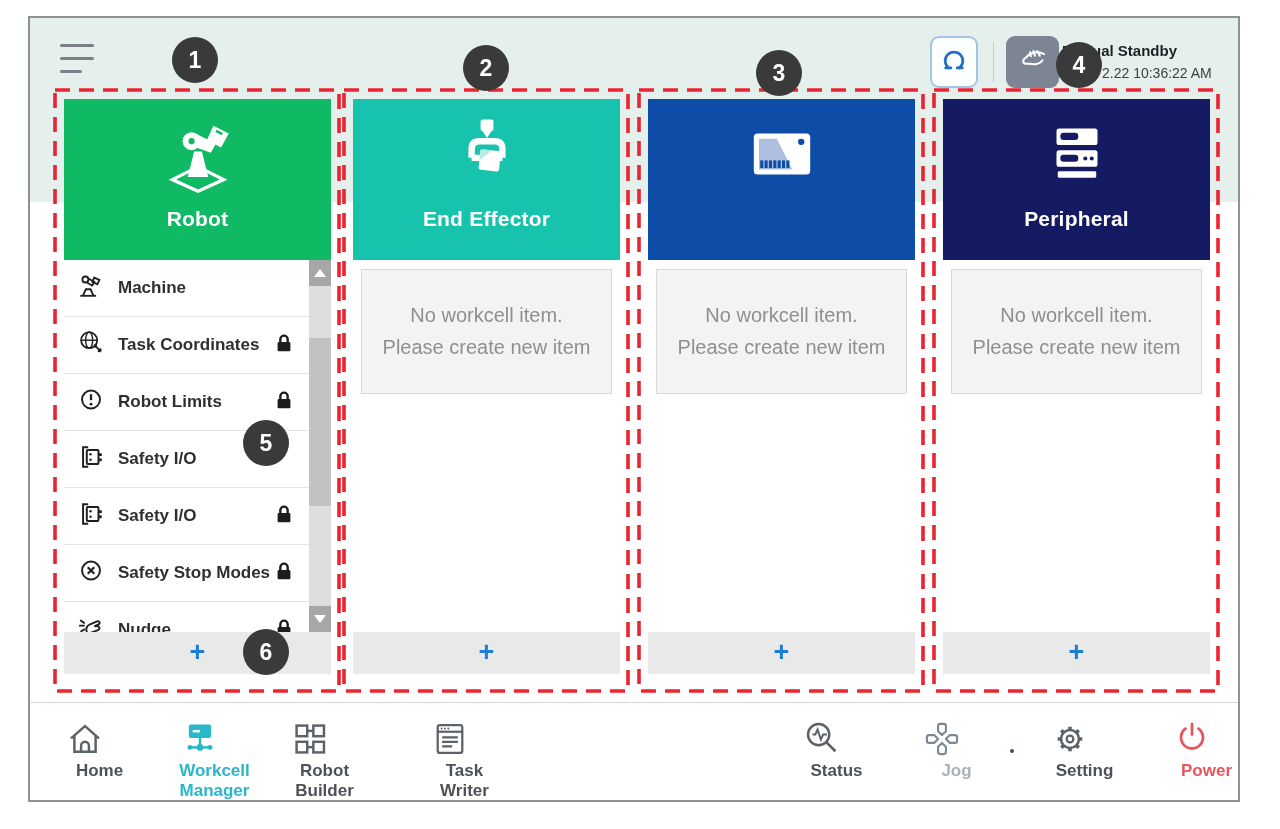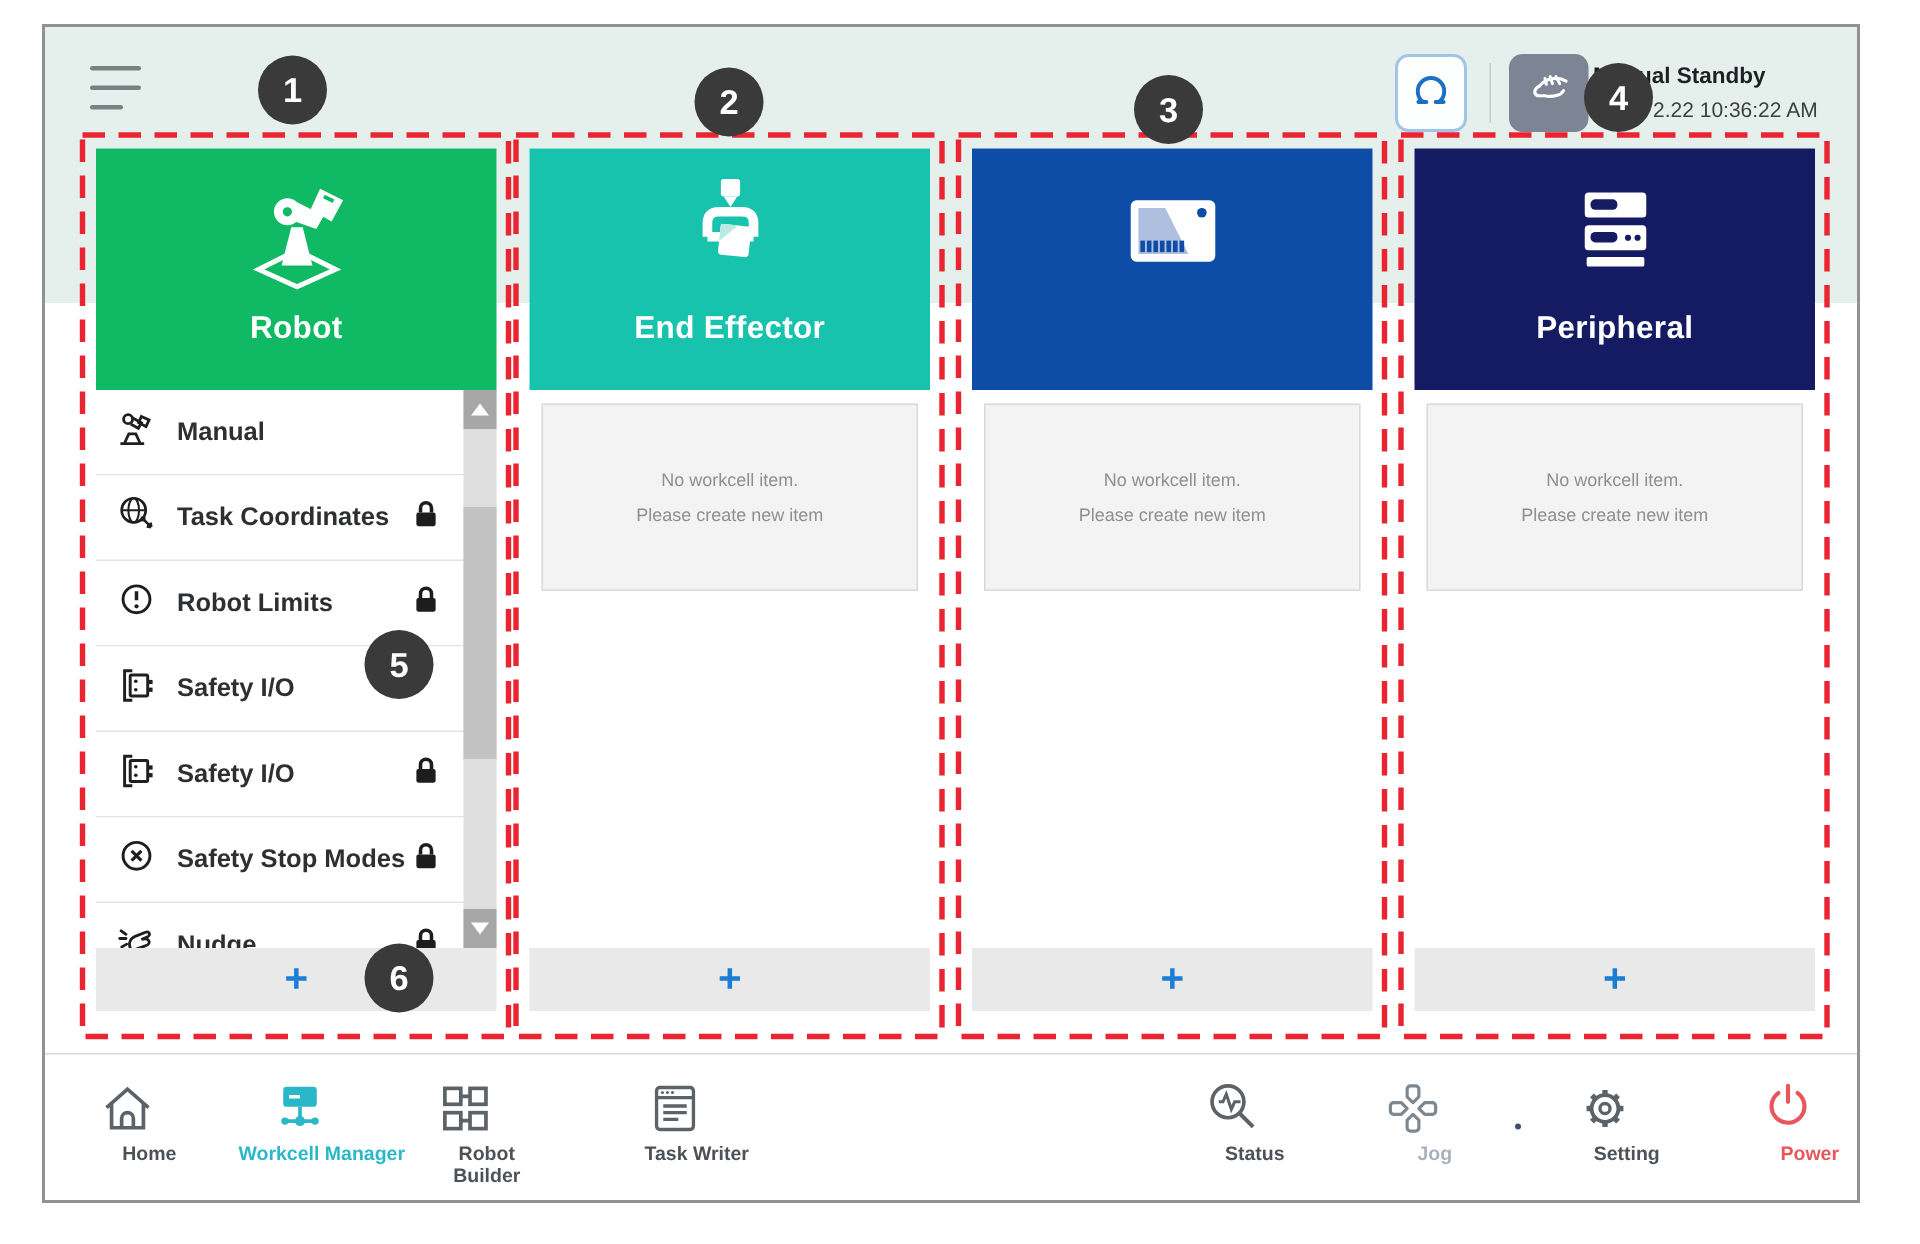--- a/index.html
+++ b/index.html
@@ -54,35 +54,35 @@
   .vs-btn .tri-up { position:absolute; left:5px; top:9px; width:0; height:0;
           border-left:6px solid transparent; border-right:6px solid transparent; border-bottom:8px solid #ffffff; }
   .vs-btn .tri-down { position:absolute; left:5px; top:9px; width:0; height:0;
           border-left:6px solid transparent; border-right:6px solid transparent; border-top:8px solid #ffffff; }
   .vs-thumb { position:absolute; left:0; top:78px; width:22px; height:168px; background:#c2c2c2; cursor:grab; }
 
   
   .empty-box { position:absolute; left:8px; right:8px; top:170px; height:125px; background:#f3f3f3;
                border:1px solid #d9d9d9; display:flex; flex-direction:column; align-items:center;
                justify-content:center; gap:9px; }
-  .empty-box div { font-size:12px; color:#8f8f8f; }
+  .empty-box div { font-size:20px; color:#8f8f8f; }
 
   
   .anno-svg { position:absolute; left:0; top:0; width:1212px; height:786px; pointer-events:none; z-index:40; }
   .badge { position:absolute; width:46px; height:46px; border-radius:50%; background:#3a3a3a; color:#fff;
            display:flex; align-items:center; justify-content:center; font-size:23px; font-weight:bold;
            z-index:50; }
   .badge-1 { left:142px; top:19px; } .badge-2 { left:433px; top:27px; } .badge-3 { left:726px; top:32px; }
   .badge-4 { left:1026px; top:24px; } .badge-5 { left:213px; top:402px; } .badge-6 { left:213px; top:611px; }
 
   
   .nav-sep { position:absolute; left:0; right:0; top:684px; height:1px; background:#d8d8d8; }
   .nav-item { position:absolute; top:700px; width:110px; text-align:center; cursor:pointer; }
   .nav-item .nicon { height:42px; display:flex; align-items:center; justify-content:center; }
-  .nav-item .nlabel { font-size:13px; font-weight:bold; color:#4c5257; margin-top:1px;padding-left:29px; }
+  .nav-item .nlabel { font-size:17px; font-weight:bold; color:#4c5257; margin-top:1px;padding-left:29px; }
   .nav-home { left:0px; } .nav-wm { left:95px; width:150px; } .nav-tb { left:225px; } .nav-tw { left:365px; }
   .nav-status { left:737px; } .nav-jog { left:857px; } .nav-setting { left:985px; } .nav-power { left:1107px; }
   .nav-wm .nlabel { color:#2ab7c8; }
   .nav-jog .nlabel { color:#a9b2bc; }
   .nav-power .nlabel { color:#e8565c; }
   .nav-dot { position:absolute; left:980px; top:731px; width:4px; height:4px; border-radius:50%; background:#3d4f6b; }
 </style>
 </head>
 <body>
 
@@ -136,21 +136,21 @@
       <div class="menu-row">
         <span>
           <svg width="28" height="28" viewBox="0 0 30 30" fill="none" stroke="#1f1f1f" stroke-width="2">
             <path d="M3.5 25.5 h17"></path>
             <path d="M6.5 25 l3-6.5 h5 l3 6.5"></path>
             <circle cx="9" cy="8" r="3.2"></circle>
             <path d="M12 7 l6.5 3.5 -2.2 4 -5.5-3"></path>
             <polygon points="18.5,6 24,8.5 21.8,13.2 16.5,10.5"></polygon>
           </svg>
         </span>
-        <span class="mlabel">Manual</span>
+        <span class="mlabel">Machine</span>
       </div>
 
       <div class="menu-row">
         <span>
           <svg width="28" height="28" viewBox="0 0 30 30" fill="none" stroke="#1f1f1f" stroke-width="1.9">
             <circle cx="13" cy="12" r="8.6"></circle>
             <ellipse cx="13" cy="12" rx="3.8" ry="8.6" stroke-width="1.5"></ellipse>
             <path d="M4.5 12 H21.5" stroke-width="1.5"></path>
             <path d="M20 18.5 l5.5 5.5 M25.5 24 l-3.2-0.4 M25.5 24 l-0.4-3.2"></path>
             <rect x="18" y="16.5" width="3.4" height="3.4" fill="#1f1f1f" stroke="none"></rect>

